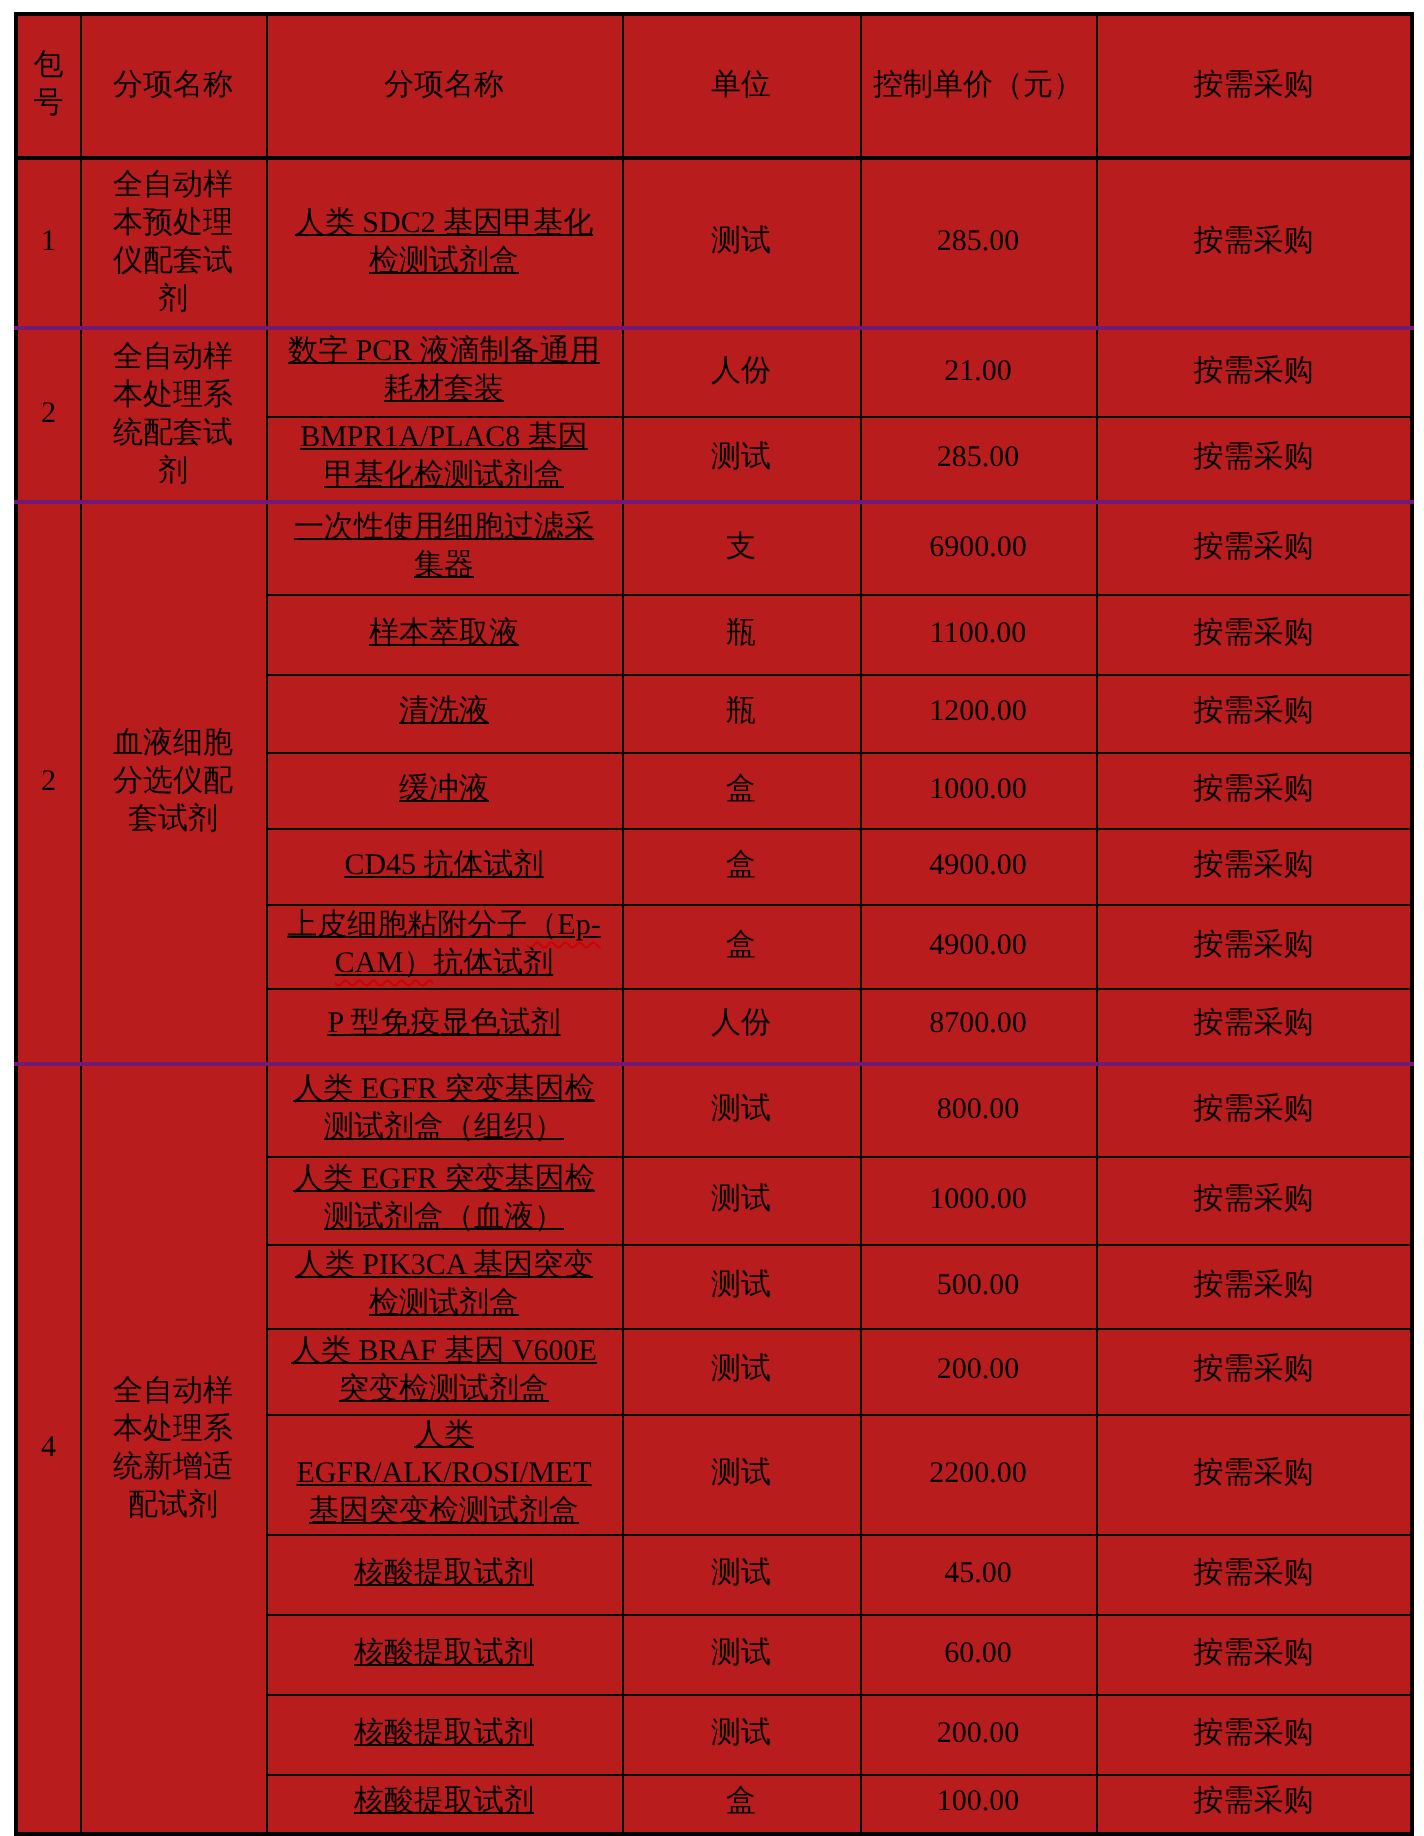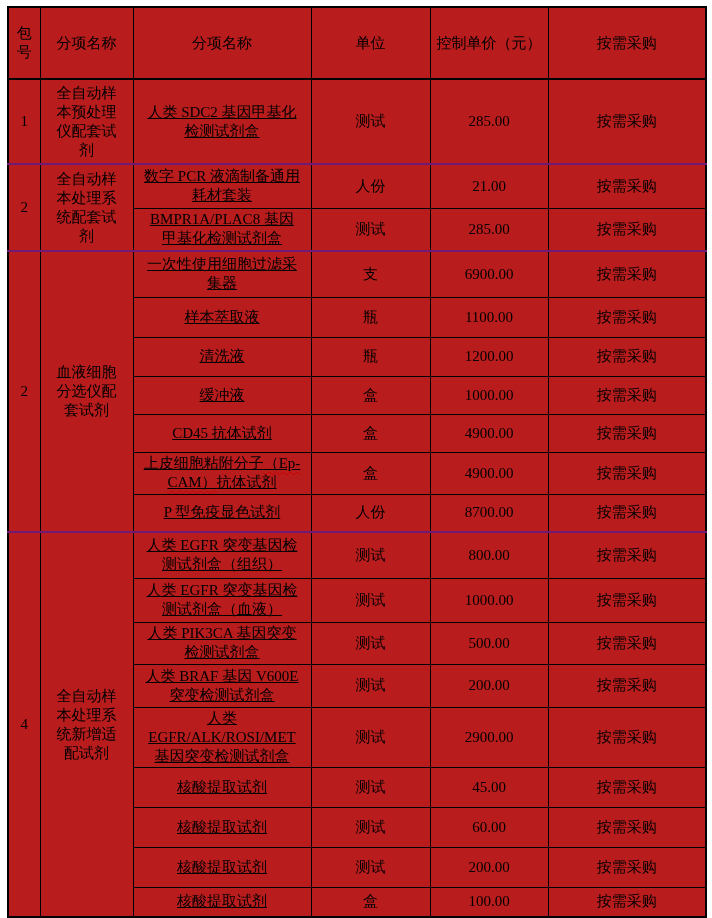--- a/index.html
+++ b/index.html
@@ -160,21 +160,21 @@
         </tr>
         <tr style="height: 43px;">
           <td class="col-name">人类 BRAF 基因 V600E 突变检测试剂盒</td>
           <td>测试</td>
           <td>200.00</td>
           <td>按需采购</td>
         </tr>
         <tr style="height: 60px;">
           <td class="col-name">人类 EGFR/ALK/ROSI/MET 基因突变检测试剂盒</td>
           <td>测试</td>
-          <td>2900.00</td>
+          <td>2200.00</td>
           <td>按需采购</td>
         </tr>
         <tr style="height: 40px;">
           <td class="col-name">核酸提取试剂</td>
           <td>测试</td>
           <td>45.00</td>
           <td>按需采购</td>
         </tr>
         <tr style="height: 40px;">
           <td class="col-name">核酸提取试剂</td>

